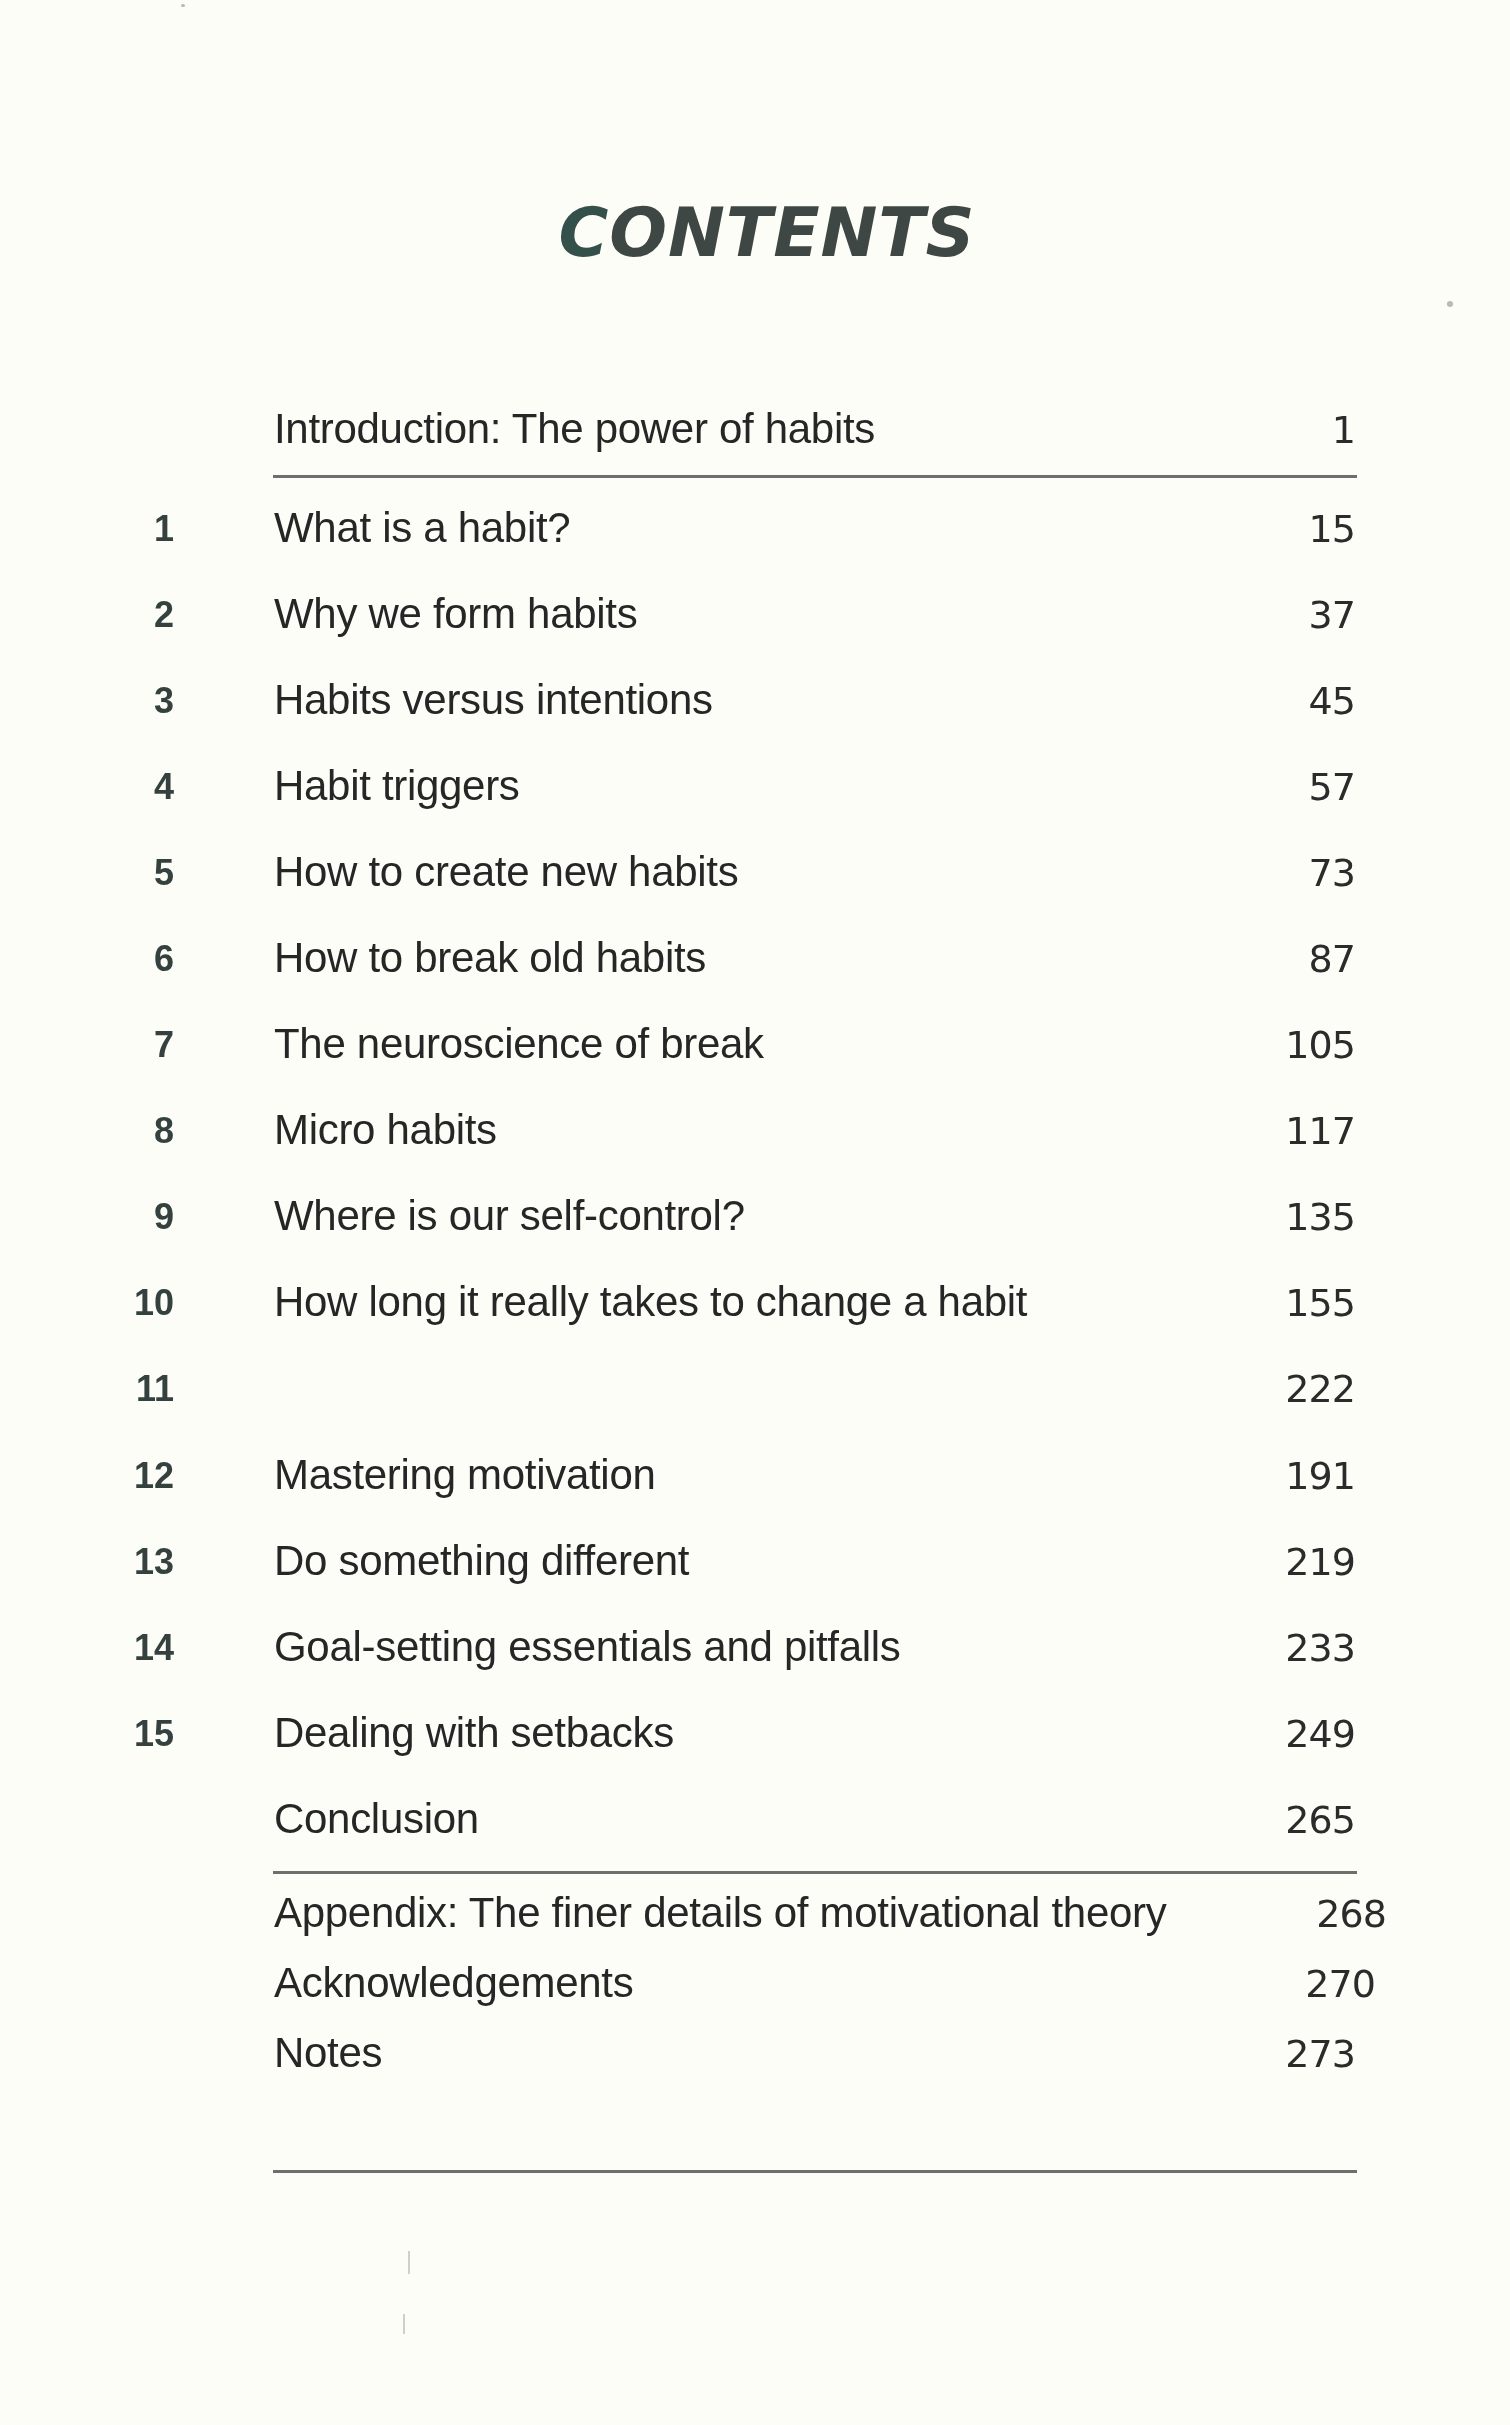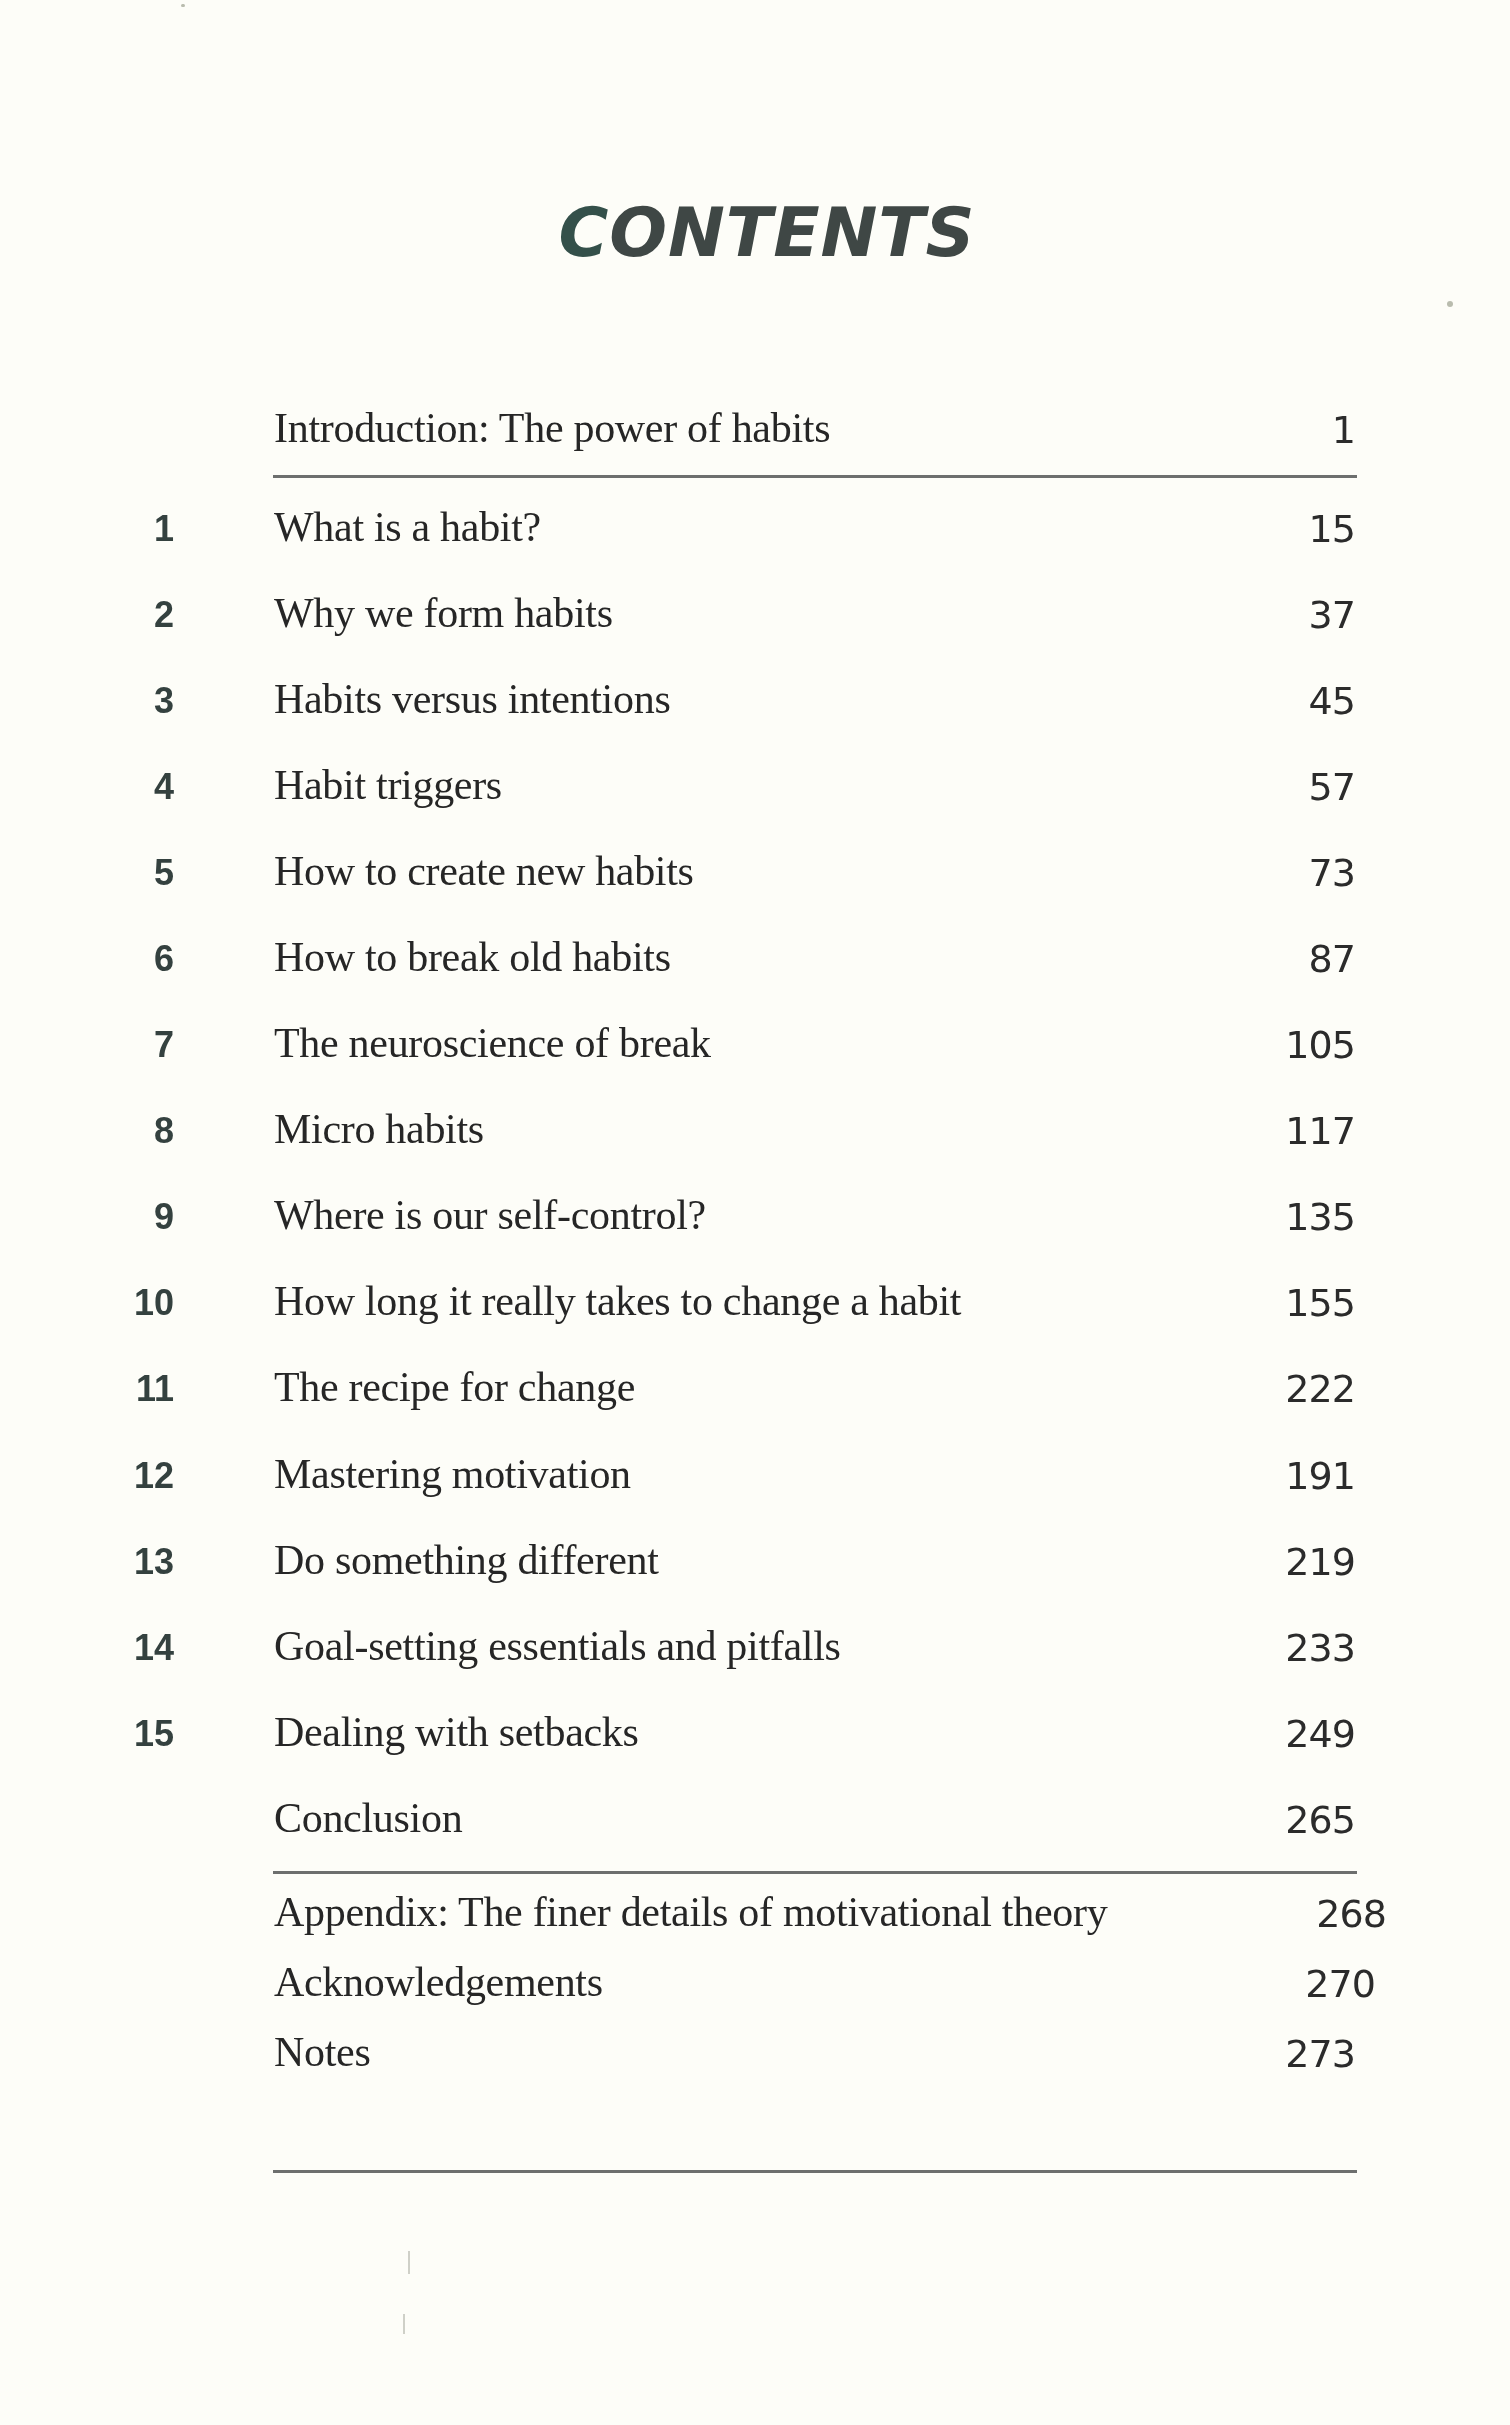--- a/index.html
+++ b/index.html
@@ -20,21 +20,21 @@
   .title .first { color: #34504a; }
   .row { position: absolute; left: 0; width: 1510px; height: 41px; }
   .chnum {
     position: absolute; right: calc(1510px - 174px); top: 3.6px;
     font-family: "Liberation Sans", sans-serif; font-weight: bold;
     font-size: 36px; line-height: 36px; color: #34413f;
     text-align: right;
   }
   .entry {
     position: absolute; left: 274px; top: 0;
-    font-family: Liberation Serif, serif;
+    font-family: Liberation Sans, sans-serif;
     font-size: 42px; line-height: 41px; color: #262626;
     letter-spacing: -0.3px; white-space: nowrap;
   }
   .page-no {
     position: absolute; right: calc(1510px - 1355px); top: 2.7px;
     font-family: "DejaVu Sans", sans-serif; font-weight: normal;
     font-size: 38px; line-height: 38px; color: #2b2b2b;
     letter-spacing: -0.9px; text-align: right;
   }
   .rule {
@@ -105,21 +105,20 @@
     <span class="entry">Where is our self-control?</span>
     <span class="page-no">135</span>
   </div>
   <div class="row" style="top:1281px;">
     <span class="chnum">10</span>
     <span class="entry">How long it really takes to change a habit</span>
     <span class="page-no">155</span>
   </div>
   <div class="row" style="top:1367px;">
     <span class="chnum">11</span>
-    <span class="entry">The recipe for change</span>
     <span class="page-no">222</span>
   </div>
   <div class="row" style="top:1454px;">
     <span class="chnum">12</span>
     <span class="entry">Mastering motivation</span>
     <span class="page-no">191</span>
   </div>
   <div class="row" style="top:1540px;">
     <span class="chnum">13</span>
     <span class="entry">Do something different</span>

